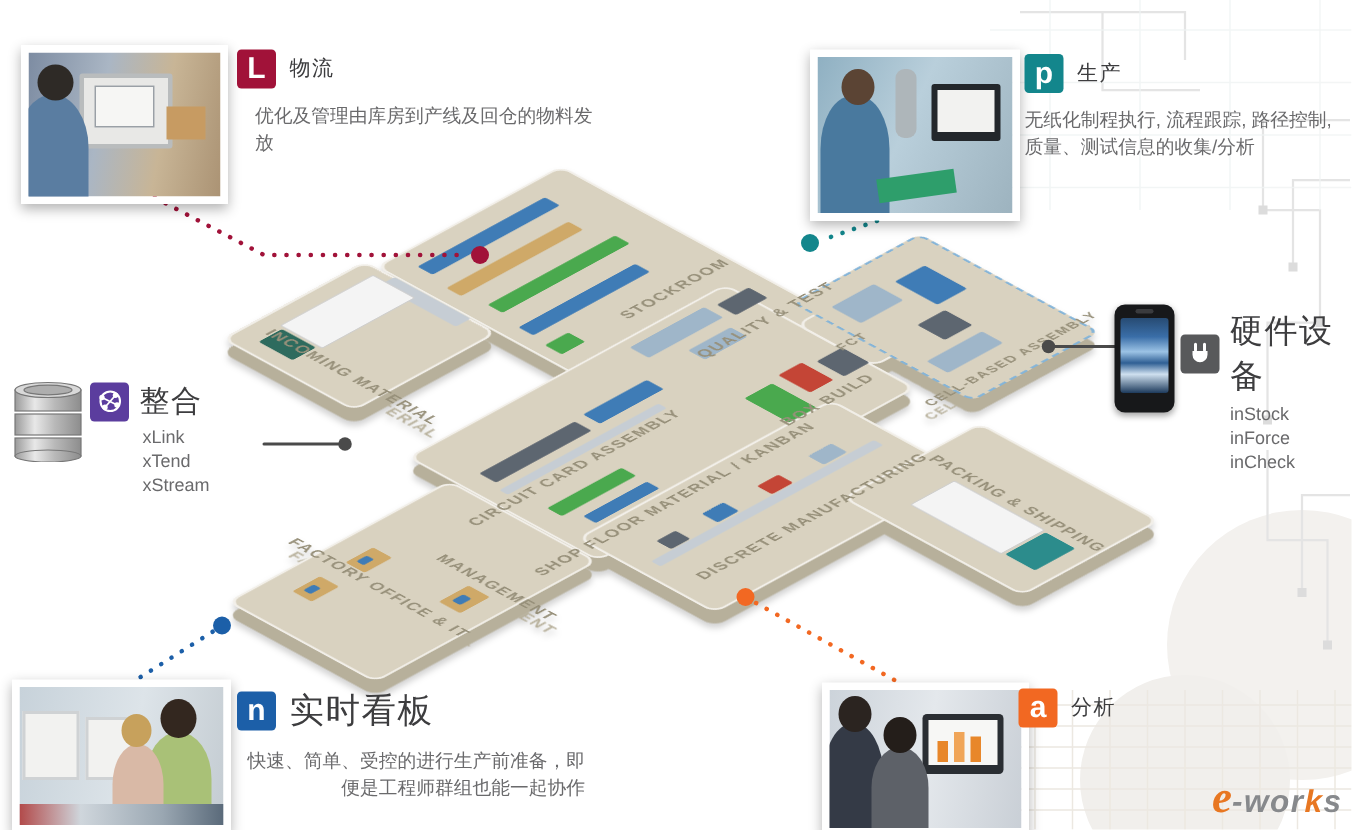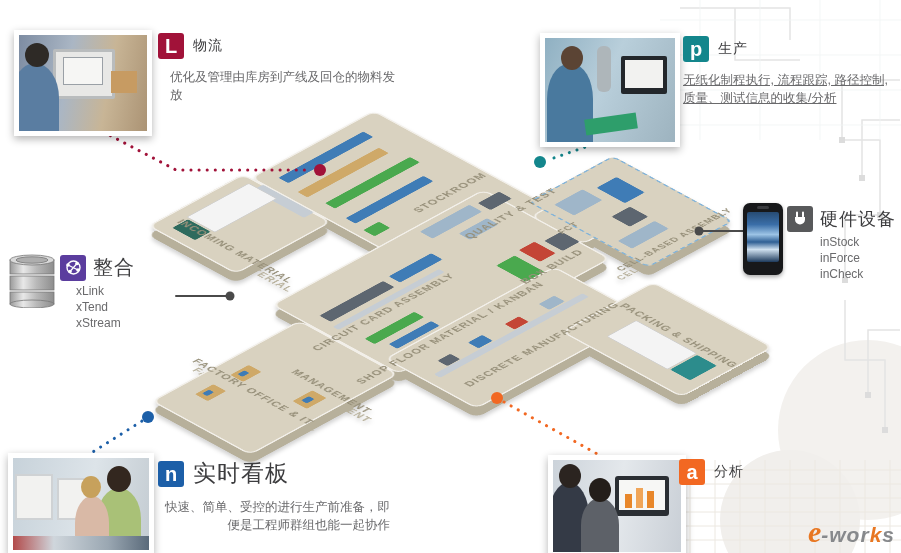--- a/index.html
+++ b/index.html
@@ -238,39 +238,39 @@
   <div class="cdesc" style="width:236px;margin-left:12px;">优化及管理由库房到产线及回仓的物料发放</div>
 </div>
 
 <div class="callout" style="left:683px;top:36px;width:215px;">
   <div class="chead">
     <div class="badge b-prod">
         <span>p</span>
       </div>
     <div class="ctitle">生产</div>
   </div>
-  <div class="cdesc" style="width:212px;text-decoration:underline;">无纸化制程执行, 流程跟踪, 路径控制, 质量、测试信息的收集/分析</div>
+  <div class="cdesc" style="width:212px;">无纸化制程执行, 流程跟踪, 路径控制, 质量、测试信息的收集/分析</div>
 </div>
 
 <div class="phone">
   <div class="spk"></div>
   <div class="scr"></div>
 </div>
 
 <div class="callout" style="left:787px;top:206px;">
   <div class="chead" style="gap:7px;">
     <div class="badge b-hw">
       <svg width="16" height="16" viewBox="0 0 16 16">
           <g fill="none" stroke="#fff" stroke-width="2" stroke-linecap="round">
             <path d="M5 1.5v4M11 1.5v4"></path>
           </g>
           <path d="M3 6 h10 v2.5 a5 5 0 0 1-5 5 a5 5 0 0 1-5-5 z" fill="#fff"></path>
         </svg>
     </div>
-    <div class="ctitle" style="font-size:18px;">硬件设备</div>
+    <div class="ctitle" style="font-size:22px;">硬件设备</div>
   </div>
   <div class="clist" style="margin-left:33px;">
     <div>inStock</div>
     <div>inForce</div>
     <div>inCheck</div>
   </div>
 </div>
 
 <svg class="db" viewBox="0 0 48 56">
   <defs>
@@ -298,21 +298,21 @@
           <circle cx="8.5" cy="8.5" r="6.5" fill="none" stroke="#fff" stroke-width="1.4"></circle>
           <path d="M3 6 L13 11 M12 4.5 L5 12.5" stroke="#fff" stroke-width="1.2"></path>
           <circle cx="3" cy="6" r="1.8" fill="#fff"></circle>
           <circle cx="12" cy="4.5" r="1.8" fill="#fff"></circle>
           <circle cx="13" cy="11" r="1.8" fill="#fff"></circle>
           <circle cx="5" cy="12.5" r="1.8" fill="#fff"></circle>
         </svg>
     </div>
     <div class="ctitle" style="font-size:20px;">整合</div>
   </div>
-  <div class="clist" style="margin-left:16px;">
+  <div class="clist" style="margin-left:35px;">
     <div>xLink</div>
     <div>xTend</div>
     <div>xStream</div>
   </div>
 </div>
 
 <div class="callout" style="left:158px;top:458px;width:250px;">
   <div class="chead">
     <div class="badge b-npi">
         <span>n</span>

